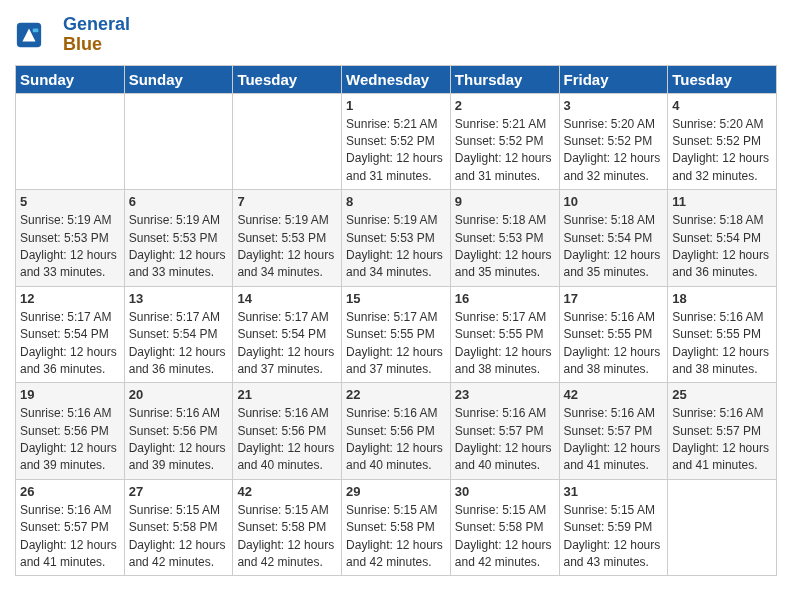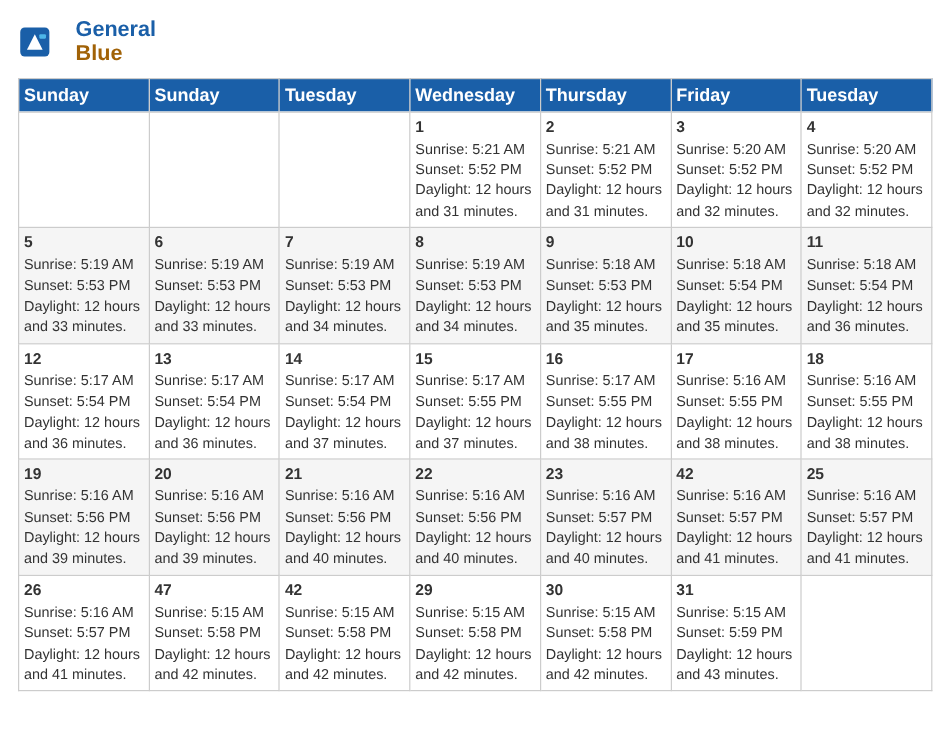--- a/index.html
+++ b/index.html
@@ -307,21 +307,21 @@
       </tr>
       <tr>
         <td>
           <span class="day-num">26</span>
           <div class="day-info" style="white-space: pre-line;">Sunrise: 5:16 AM
 Sunset: 5:57 PM
 Daylight: 12 hours
 and 41 minutes.</div>
         </td>
         <td>
-          <span class="day-num">47</span>
+          <span class="day-num">27</span>
           <div class="day-info" style="white-space: pre-line;">Sunrise: 5:15 AM
 Sunset: 5:58 PM
 Daylight: 12 hours
 and 42 minutes.</div>
         </td>
         <td>
           <span class="day-num">42</span>
           <div class="day-info" style="white-space: pre-line;">Sunrise: 5:15 AM
 Sunset: 5:58 PM
 Daylight: 12 hours

